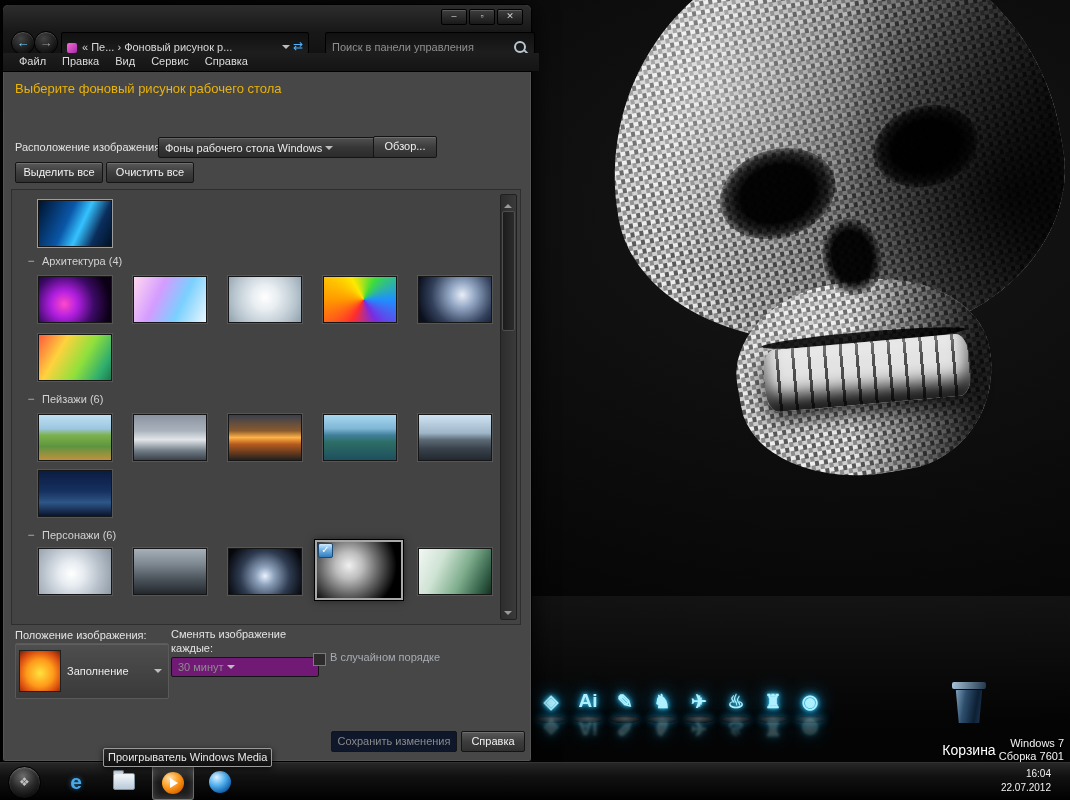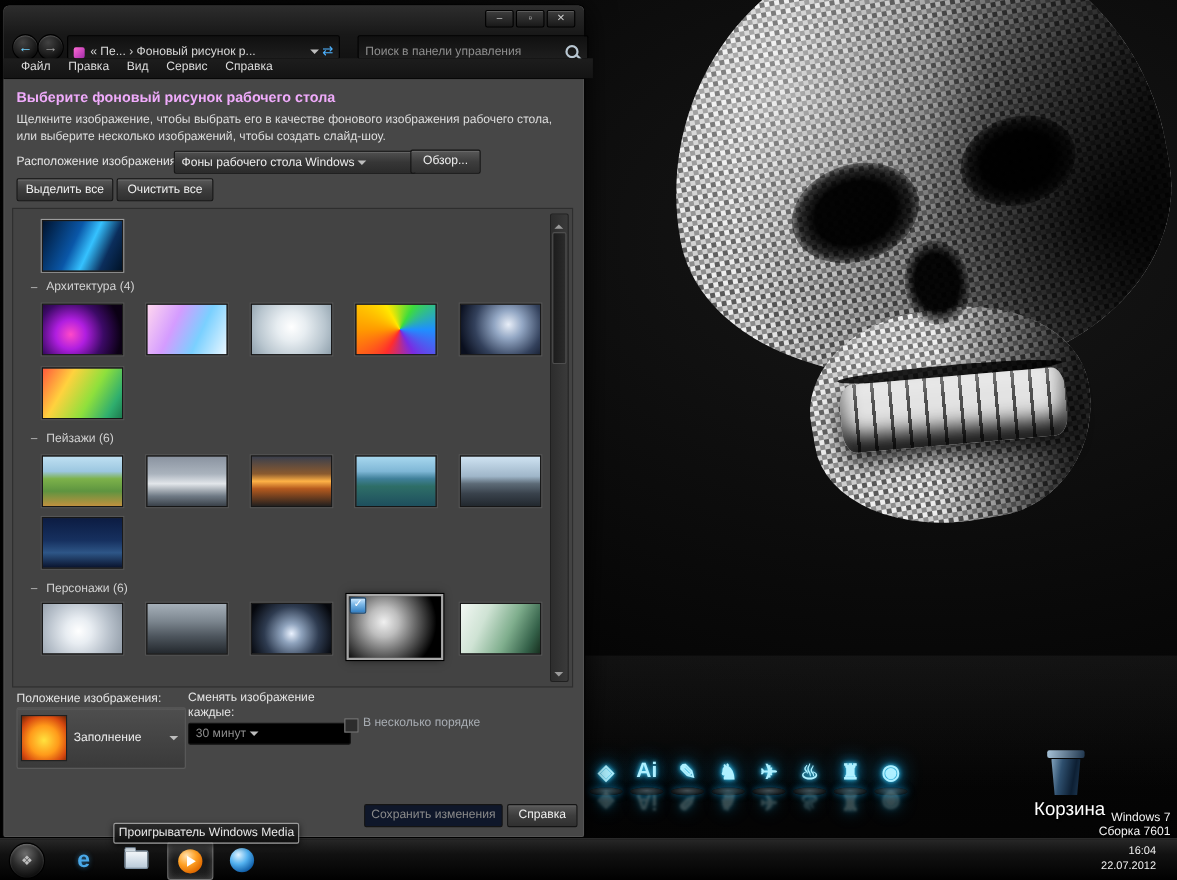--- a/index.html
+++ b/index.html
@@ -47,21 +47,21 @@
           color:#aef0ff;text-shadow:0 0 4px #46d6ff,0 0 10px #0fa6e8,0 0 20px #0fa6e8}
   .dglyph.refl{top:27px;transform:scaleY(-1);opacity:.3;filter:blur(1px)}
 
   
   .binwrap{position:absolute;left:940px;top:682px;width:58px;text-align:center;cursor:pointer}
   .binlid{width:34px;height:7px;margin:0 auto 1px;border-radius:2px;
           background:linear-gradient(100deg,#a8c4da,#20364d)}
   .binbody{width:30px;height:33px;margin:0 auto;border-radius:3px;
            background:linear-gradient(100deg,#8fb0c9 0%,#2e4f6e 35%,#0d1f33 70%,#23405c 100%);
            clip-path:polygon(6% 0,94% 0,84% 100%,16% 100%)}
-  .binlabel{margin-top:3px;font-size:17px;color:#fff;text-shadow:1px 1px 2px #000}
+  .binlabel{margin-top:19px;font-size:14px;color:#fff;text-shadow:1px 1px 2px #000}
 
   
   .wm{position:absolute;right:6px;top:737px;text-align:right;font-size:11px;line-height:1.15;
       color:rgba(255,255,255,.95);text-shadow:1px 1px 2px #000}
 
   
   .win{position:absolute;left:2px;top:4px;width:528px;height:756px;background:#474747;
        border:1px solid #000;border-radius:6px 6px 3px 3px;z-index:5;
        box-shadow:inset 0 0 0 1px rgba(255,255,255,.07), 0 4px 26px rgba(0,0,0,.9)}
   .chrome{position:absolute;left:0;top:0;width:100%;height:66px;border-radius:6px 6px 0 0;
@@ -84,27 +84,27 @@
   .refresh{color:#4db2ff;font-size:12px;flex:none;cursor:pointer}
   .search{position:absolute;left:322px;top:27px;width:196px;height:20px;padding:0 6px}
   .ph{color:#8f8f8f;flex:1;white-space:nowrap;overflow:hidden}
   .mag{position:relative;width:8px;height:8px;border:2px solid #b9c7d2;border-radius:50%;flex:none;margin-right:2px}
   .mag::after{content:"";position:absolute;width:6px;height:2px;background:#b9c7d2;
               transform:rotate(45deg);right:-5px;bottom:-2px}
   .menubar{position:absolute;left:0;top:48px;width:100%;height:18px;display:flex;padding-left:8px;
            background:linear-gradient(#1d1d1d,#141414)}
   .mitem{color:#dcdcdc;font-size:11px;padding:2px 8px;cursor:pointer}
 
-  .ptitle{position:absolute;left:12px;top:76px;font-size:13px;font-weight:bold;color:#f0abfc}
+  .ptitle{position:absolute;left:12px;top:76px;font-size:13px;font-weight:normal;color:#eab308}
   .pdesc{position:absolute;left:12px;top:97px;width:498px;font-size:11px;color:#dedede;line-height:1.35}
   .loclabel{position:absolute;left:12px;top:136px;font-size:11px;color:#e4e4e4}
   .combo{display:flex;align-items:center;padding:0 6px;color:#ececec;font-size:11px;cursor:pointer;
          background:linear-gradient(#505050,#363636 50%,#2b2b2b);border:1px solid #141414;border-radius:2px;
          box-shadow:inset 0 1px 0 rgba(255,255,255,.12)}
-  .combo.disabled{color:#8d8d8d;background:#000000;box-shadow:none}
+  .combo.disabled{color:#8d8d8d;background:#701a75;box-shadow:none}
   .btn{background:linear-gradient(#595959,#3d3d3d 50%,#303030);border:1px solid #141414;border-radius:2px;
        box-shadow:inset 0 1px 0 rgba(255,255,255,.14);color:#f0f0f0;font-size:11px;text-align:center;cursor:pointer}
   .btn.disabled{color:#8a8a8a;background:#0f172a;box-shadow:none;cursor:default}
   .loccombo{position:absolute;left:155px;top:132px;width:206px;height:19px}
   .browse{position:absolute;left:370px;top:131px;width:62px;height:20px;line-height:19px}
   .selall{position:absolute;left:12px;top:157px;width:86px;height:19px;line-height:18px}
   .clrall{position:absolute;left:103px;top:157px;width:86px;height:19px;line-height:18px}
 
   .listbox{position:absolute;left:8px;top:184px;width:508px;height:434px;border:1px solid #2e2e2e;
            background:rgba(0,0,0,.05)}
@@ -278,21 +278,20 @@
 
   <div class="menubar">
     <span class="mitem">Файл</span>
     <span class="mitem">Правка</span>
     <span class="mitem">Вид</span>
     <span class="mitem">Сервис</span>
     <span class="mitem">Справка</span>
   </div>
 
   <div class="ptitle">Выберите фоновый рисунок рабочего стола</div>
-  <div class="pdesc">Щелкните изображение, чтобы выбрать его в качестве фонового изображения рабочего стола, или выберите несколько изображений, чтобы создать слайд-шоу.</div>
 
   <div class="loclabel">Расположение изображения:</div>
   <div class="combo loccombo">
     <span>Фоны рабочего стола Windows</span>
     <span class="tri-down"></span>
   </div>
   <div class="btn browse">Обзор...</div>
   <div class="btn selall">Выделить все</div>
   <div class="btn clrall">Очистить все</div>
 
@@ -348,21 +347,21 @@
       <span class="tri-down" style="margin-left:auto"></span>
     </span>
   </div>
 
   <div class="chlabel">Сменять изображение каждые:</div>
   <div class="combo disabled intcombo">
     <span>30 минут</span>
     <span class="tri-down"></span>
   </div>
   <div class="cb"></div>
-  <div class="cblabel">В несколько порядке</div>
+  <div class="cblabel">В случайном порядке</div>
 
   <div class="btn disabled save">Сохранить изменения</div>
   <div class="btn cancel">Справка</div>
 </div>
 
 <div class="tooltip">Проигрыватель Windows Media</div>
 
 <div class="taskbar">
   <div class="start">❖</div>
   <div class="tbtn" style="left:56px">

